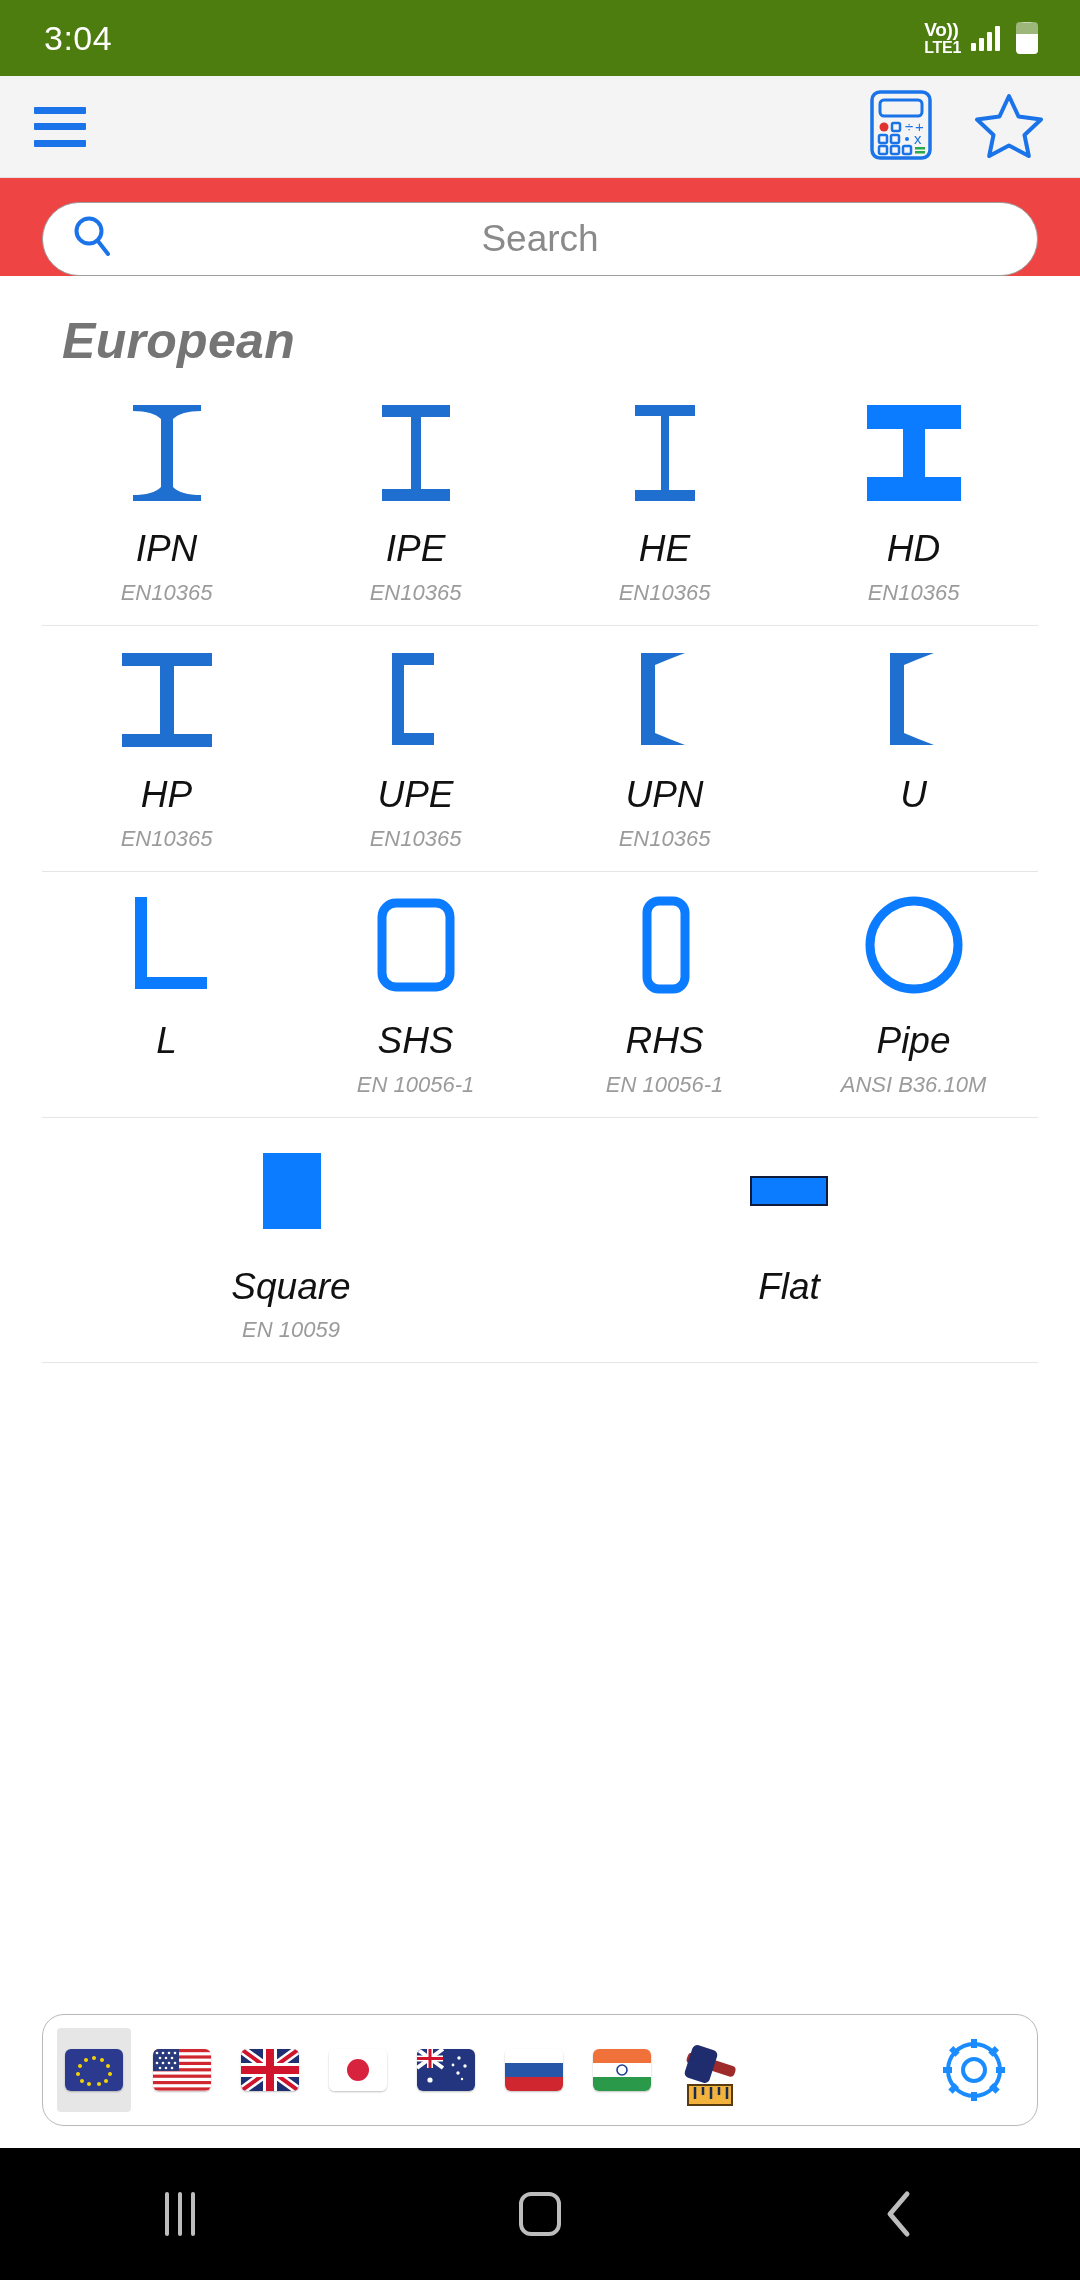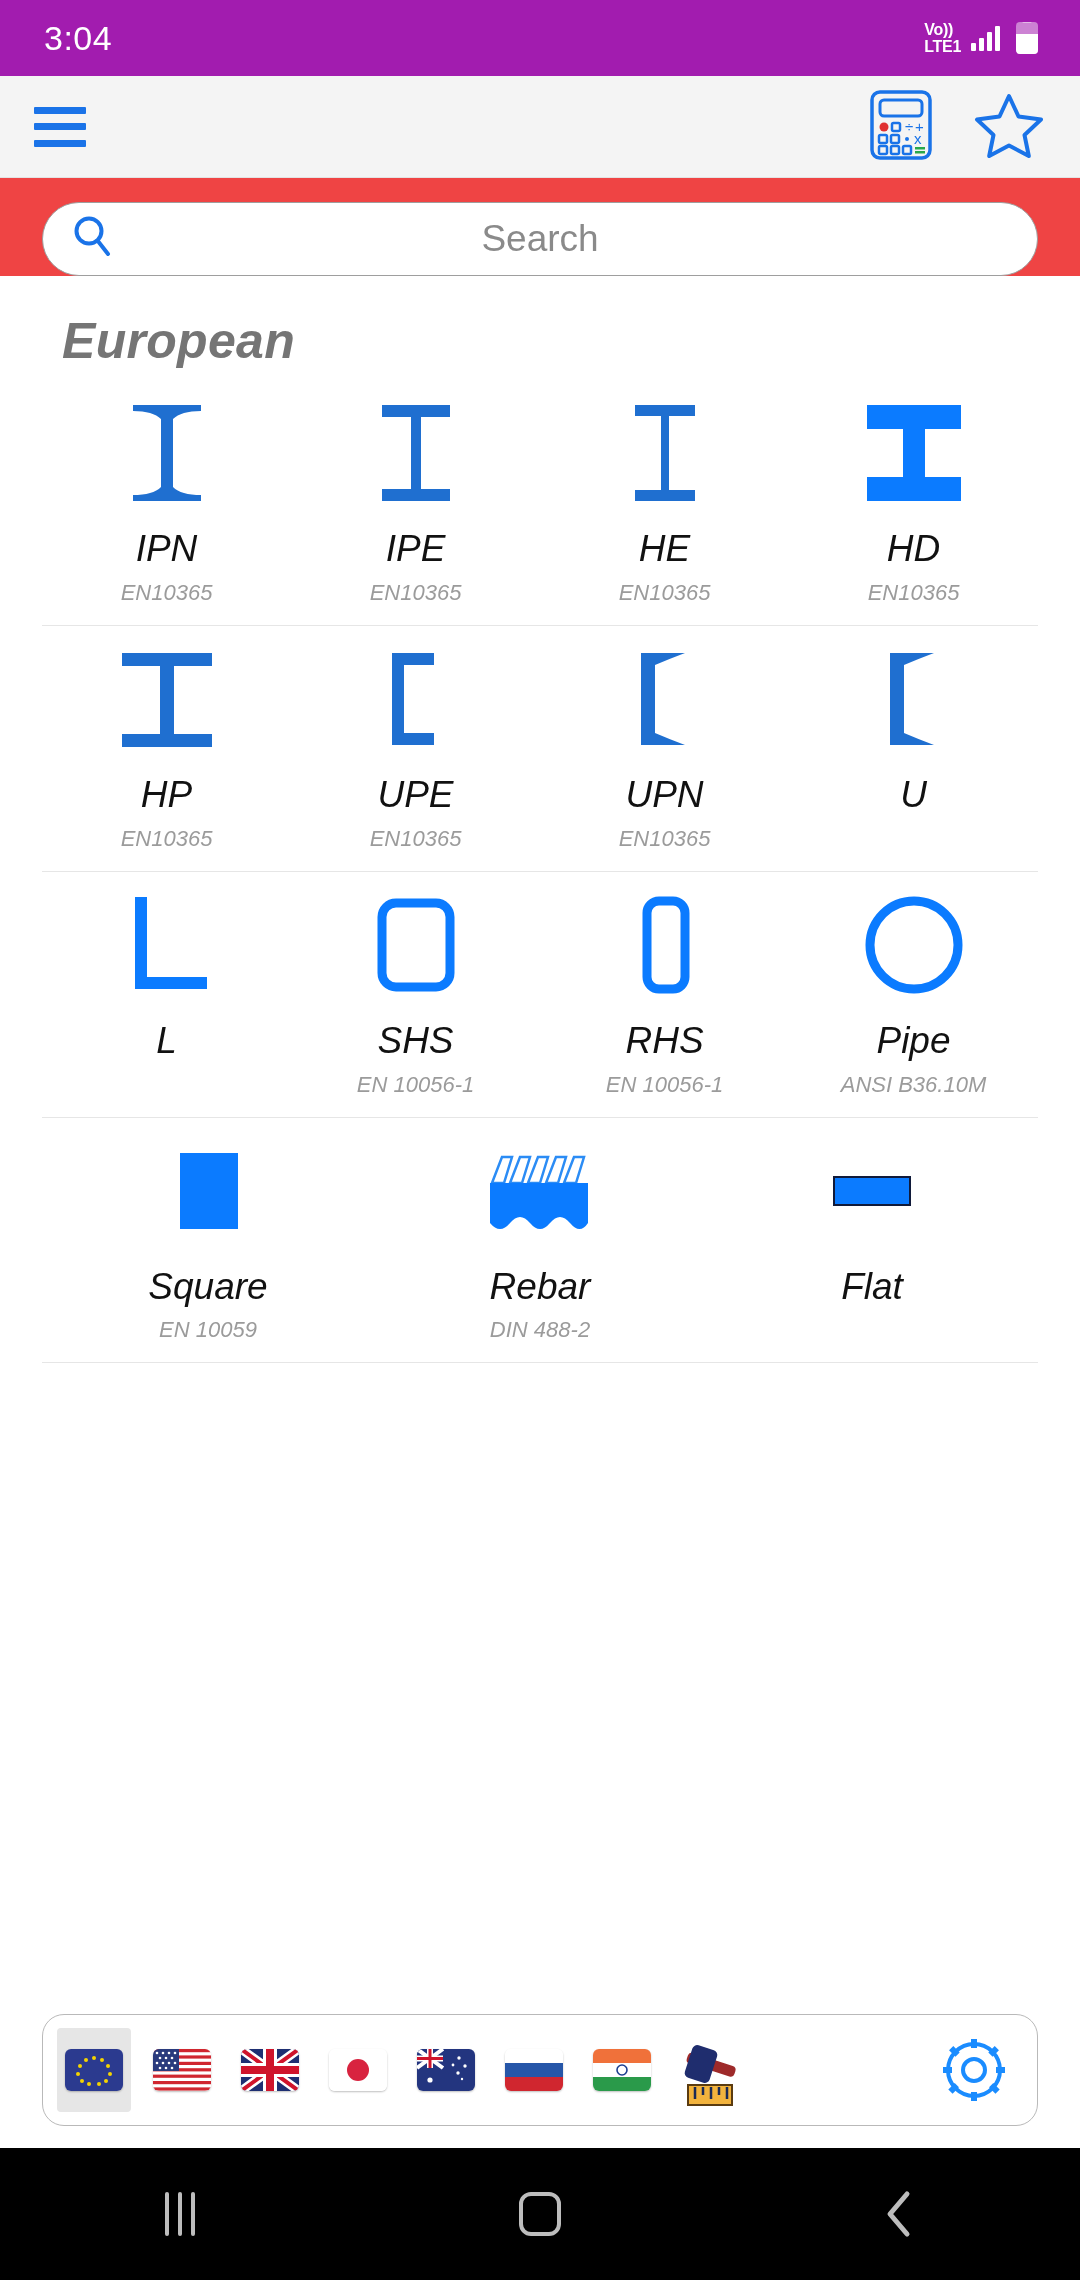--- a/index.html
+++ b/index.html
@@ -6,28 +6,28 @@
   html, body { width:1080px; height:2280px; }
   body {
     font-family: "Liberation Sans", sans-serif;
     background:#ffffff;
     overflow:hidden;
   }
   .phone { width:1080px; height:2280px; position:relative; display:flex; flex-direction:column; background:#ffffff; }
 
   
   .statusbar {
-    height:76px; background:#a21caf; flex:0 0 76px;
+    height:76px; background:#4d7c0f; flex:0 0 76px;
     display:flex; align-items:center; justify-content:space-between;
     padding:0 42px 0 44px; color:#ffffff;
   }
   .clock { font-size:34px; font-weight:400; letter-spacing:0.5px; line-height:1; }
   .sysicons { display:flex; align-items:center; gap:10px; }
   .volte { display:flex; flex-direction:column; align-items:flex-start; line-height:1; }
-  .volte .v1 { font-size:16px; font-weight:700; letter-spacing:-0.3px; }
+  .volte .v1 { font-size:19px; font-weight:700; letter-spacing:-0.3px; }
   .volte .v2 { font-size:16px; font-weight:700; letter-spacing:-0.3px; margin-top:1px; }
   .bars { display:flex; align-items:flex-end; gap:3px; height:26px; }
   .bars i { display:block; width:5px; background:#ffffff; border-radius:1px; }
   .bars i:nth-child(1){height:8px;} .bars i:nth-child(2){height:13px;}
   .bars i:nth-child(3){height:19px;} .bars i:nth-child(4){height:25px;}
   .batt { width:22px; height:32px; border-radius:4px; background:rgba(255,255,255,0.45);
           position:relative; overflow:hidden; margin-left:6px; }
   .batt:before { content:""; position:absolute; left:50%; transform:translateX(-50%);
           top:-5px; width:10px; height:6px; border-radius:2px; background:rgba(255,255,255,0.45); }
   .batt span { position:absolute; left:0; right:0; bottom:0; height:62%; background:#ffffff; }
@@ -296,37 +296,20 @@
 
     <div class="row">
       <div class="cell">
         <div class="art">
           <svg width="104" height="112" viewBox="0 0 104 112">
             <rect x="24" y="18" width="58" height="76" fill="#0b7bff"></rect>
           </svg>
         </div>
         <div class="nm">Square</div>
         <div class="std">EN 10059</div>
-      </div>
-      <div class="cell">
-        <div class="art">
-          <svg width="116" height="112" viewBox="0 0 116 112">
-            <g stroke="#2b8cf5" stroke-width="2.5" fill="none">
-              <path d="M10 48 L20 22 L30 22 L22 48 Z"></path>
-              <path d="M28 48 L38 22 L48 22 L40 48 Z"></path>
-              <path d="M46 48 L56 22 L66 22 L58 48 Z"></path>
-              <path d="M64 48 L74 22 L84 22 L76 48 Z"></path>
-              <path d="M82 48 L92 22 L102 22 L94 48 Z"></path>
-            </g>
-            <rect x="8" y="48" width="98" height="34" fill="#0b7bff"></rect>
-            <path d="M8 82 L8 88 Q18 100 28 88 Q38 76 48 88 Q58 100 68 88 Q78 76 88 88 Q98 100 106 88 L106 82 Z" fill="#0b7bff"></path>
-          </svg>
-        </div>
-        <div class="nm">Rebar</div>
-        <div class="std">DIN 488-2</div>
       </div>
       <div class="cell">
         <div class="art">
           <svg width="104" height="112" viewBox="0 0 104 112">
             <rect x="14" y="42" width="76" height="28" fill="#0b7bff" stroke="#101a3a" stroke-width="2"></rect>
           </svg>
         </div>
         <div class="nm">Flat</div>
         <div class="std"></div>
       </div>

